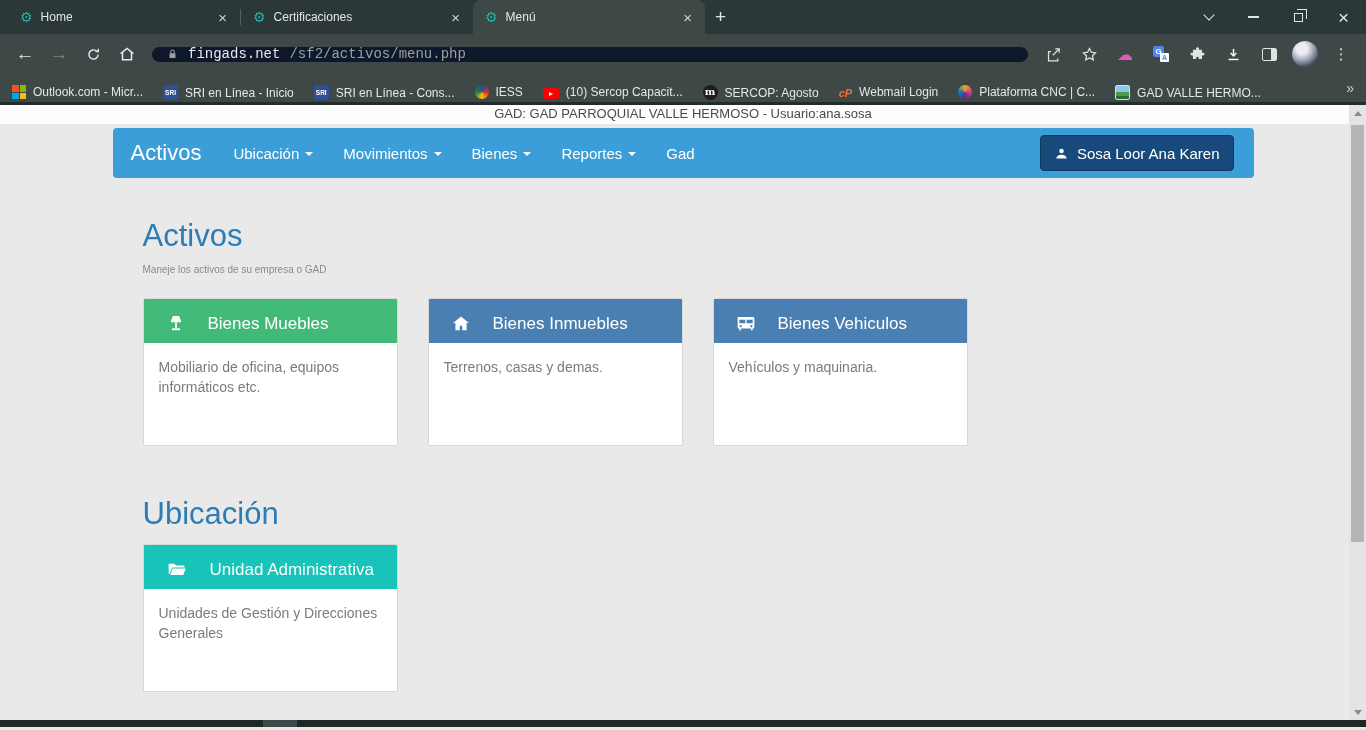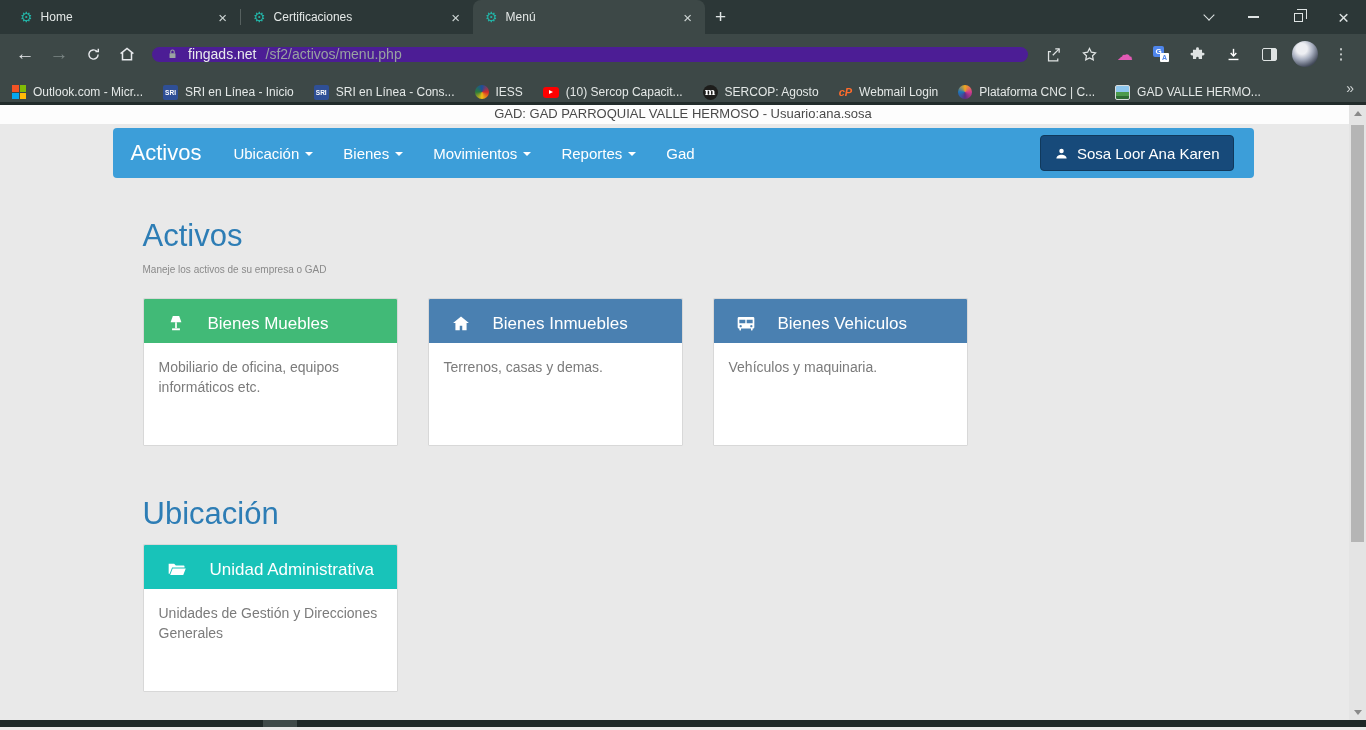--- a/index.html
+++ b/index.html
@@ -19,36 +19,36 @@
   .win-btn { width:45px; height:34px; display:flex; align-items:center; justify-content:center; color:#dfe4e4; }
   .chev { width:8px; height:8px; border-right:1.6px solid #dfe4e4; border-bottom:1.6px solid #dfe4e4; transform:rotate(45deg); margin-top:-4px; }
   .minim { width:11px; height:1.6px; background:#dfe4e4; }
   .restore { width:9px; height:9px; border:1.3px solid #dfe4e4; position:relative; }
   .restore:before { content:""; position:absolute; left:2px; bottom:2px; width:9px; height:9px; border-top:1.3px solid #dfe4e4; border-right:1.3px solid #dfe4e4; }
   .close-x { font-size:19px; line-height:1; }
 
   .toolbar { height:40px; background:#3d4847; display:flex; align-items:center; padding:0 10px; gap:4px; }
   .navbtn { width:30px; height:30px; display:flex; align-items:center; justify-content:center; color:#e8eaed; font-size:19px; }
   .navbtn.dim { color:#7d8887; }
-  .urlbar { flex:1; height:15px; background:#4c1d95; border-radius:14px; display:flex; align-items:center; padding:0 14px; margin:0 6px; gap:9px; }
+  .urlbar { flex:1; height:15px; background:#0f172a; border-radius:14px; display:flex; align-items:center; padding:0 14px; margin:0 6px; gap:9px;font-family:Liberation Mono, monospace; }
   .url-host { color:#e8eaed; font-size:14px; }
   .url-path { color:#98a2a1; font-size:14px; }
   .tool-icons { display:flex; align-items:center; gap:6px; }
   .tbtn { width:30px; height:30px; display:flex; align-items:center; justify-content:center; color:#dfe3e3; }
   .cloud-ext { color:#e25ab5; font-size:16px; }
   .gt { width:16px; height:16px; position:relative; }
   .gt .gt-blue { position:absolute; left:0; top:0; width:11px; height:11px; background:#4f86ec; border-radius:2px; color:#fff; font-size:8px; font-weight:bold; text-align:center; line-height:11px; }
   .gt .gt-white { position:absolute; right:0; bottom:0; width:9px; height:9px; background:#fff; border-radius:1px; color:#4f86ec; font-size:7px; font-weight:bold; text-align:center; line-height:9px; }
   .sidebar-ic { width:15px; height:13px; border:1.6px solid #dfe3e3; border-radius:2px; position:relative; }
   .sidebar-ic:before { content:""; position:absolute; right:0; top:0; bottom:0; width:5px; background:#dfe3e3; }
   .avatar { width:26px; height:26px; border-radius:50%; background:radial-gradient(circle at 38% 30%, #edeef2 0 22%, #a7aebf 45%, #454c5c 75%, #23262e 100%); }
   .kebab { color:#dfe3e3; font-size:15px; letter-spacing:0; }
 
   .bookmarks { height:31px; background:#3d4847; border-bottom:3px solid #222c2b; display:flex; align-items:center; padding:0 12px; gap:20px; }
-  .bm { display:flex; align-items:center; gap:7px; color:#e4e8e7; font-size:12px; white-space:nowrap;margin-top:8px; }
+  .bm { display:flex; align-items:flex-end; gap:7px; color:#e4e8e7; font-size:12px; white-space:nowrap;margin-top:8px; }
   .bm-overflow { margin-left:auto; color:#cfd4d4; font-size:14px; }
   .ms-grid { width:14px; height:14px; display:grid; grid-template-columns:1fr 1fr; grid-template-rows:1fr 1fr; gap:1px; }
   .ms-grid i { display:block; }
   .sri-ic { width:15px; height:15px; background:#2f4f96; border-radius:2px; color:#fff; font-size:6.5px; font-weight:bold; display:flex; align-items:center; justify-content:center; }
   .iess-ic { width:14px; height:14px; border-radius:50%; background:conic-gradient(#1b4f9c, #d42a2a, #f2c011, #2a7a3b, #1b4f9c); }
   .yt-ic { width:16px; height:11px; background:#f00; border-radius:3px; display:flex; align-items:center; justify-content:center; }
   .yt-ic i { width:0; height:0; border-left:4px solid #fff; border-top:2.6px solid transparent; border-bottom:2.6px solid transparent; }
   .sercop-ic { width:15px; height:15px; border-radius:50%; background:#1d1d1b; color:#fff; font-family:"DejaVu Serif", serif; font-size:10px; font-weight:bold; display:flex; align-items:center; justify-content:center; line-height:1; }
   .cp-ic { color:#ff6c2c; font-size:11px; font-weight:bold; font-style:italic; }
   .cnc-ic { width:14px; height:14px; border-radius:50%; background:conic-gradient(#f2a71b, #d23b8e, #5a2d82, #1b75bb, #f2a71b); }
@@ -238,25 +238,25 @@
 <div class="viewport">
   <div class="site-strip">GAD: GAD PARROQUIAL VALLE HERMOSO - Usuario:ana.sosa</div>
 
   <div class="navbar">
     <span class="brand">Activos</span>
     <span class="nav-item">
         <span>Ubicación</span>
         <span class="caret"></span>
       </span>
     <span class="nav-item">
+        <span>Movimientos</span>
+        <span class="caret"></span>
+      </span>
+    <span class="nav-item">
         <span>Bienes</span>
-        <span class="caret"></span>
-      </span>
-    <span class="nav-item">
-        <span>Movimientos</span>
         <span class="caret"></span>
       </span>
     <span class="nav-item">
         <span>Reportes</span>
         <span class="caret"></span>
       </span>
     <span class="nav-item">
         <span>Gad</span>
       </span>
     <span class="user-btn">

